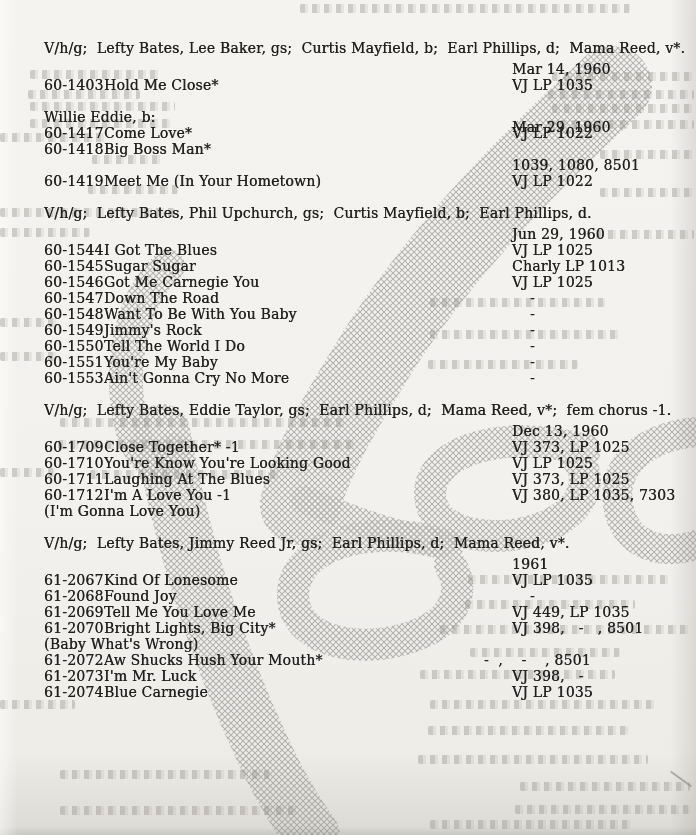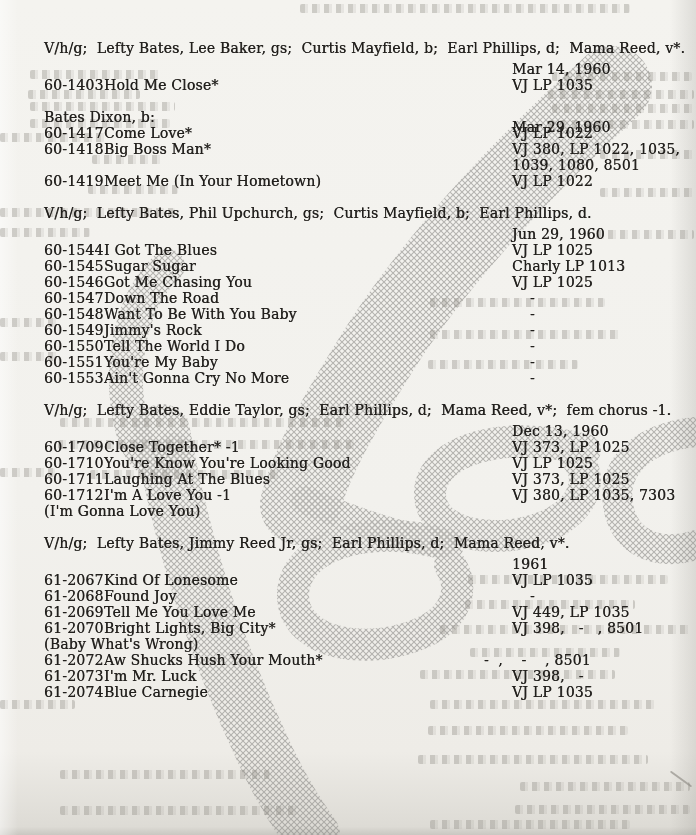--- a/index.html
+++ b/index.html
@@ -103,34 +103,34 @@
   <div class="crease"></div>
 
   <div class="content" id="sessions-root">
       <div class="session">
         <div class="session-header two-line"><span class="personnel">V/h/g;  Lefty Bates, Lee Baker, gs;  Curtis Mayfield, b;  Earl Phillips, d;  Mama Reed, v*.</span><span class="date">Mar 14, 1960</span></div>
         <div class="tracks">
           <div class="track-row"><span class="code">60-1403</span><span class="title">Hold Me Close*</span><span class="release">VJ LP 1035</span></div>
         </div>
       </div>
       <div class="session">
-        <div class="session-header one-line"><span class="personnel">Bates Dixon, b:</span><span class="date">Mar 29, 1960</span></div>
+        <div class="session-header one-line"><span class="personnel">Willie Eddie, b:</span><span class="date">Mar 29, 1960</span></div>
         <div class="tracks">
           <div class="track-row"><span class="code">60-1417</span><span class="title">Come Love*</span><span class="release">VJ LP 1022</span></div>
-          <div class="track-row"><span class="code">60-1418</span><span class="title">Big Boss Man*</span><span class="release">VJ 380, LP 1022, 1035,</span></div>
+          <div class="track-row"><span class="code">60-1418</span><span class="title">Big Boss Man*</span></div>
           <div class="track-row"><span class="release">1039, 1080, 8501</span></div>
           <div class="track-row"><span class="code">60-1419</span><span class="title">Meet Me (In Your Hometown)</span><span class="release">VJ LP 1022</span></div>
         </div>
       </div>
       <div class="session">
         <div class="session-header two-line"><span class="personnel">V/h/g;  Lefty Bates, Phil Upchurch, gs;  Curtis Mayfield, b;  Earl Phillips, d.</span><span class="date">Jun 29, 1960</span></div>
         <div class="tracks">
           <div class="track-row"><span class="code">60-1544</span><span class="title">I Got The Blues</span><span class="release">VJ LP 1025</span></div>
           <div class="track-row"><span class="code">60-1545</span><span class="title">Sugar Sugar</span><span class="release">Charly LP 1013</span></div>
-          <div class="track-row"><span class="code">60-1546</span><span class="title">Got Me Chasing You</span><span class="release">VJ LP 1025</span></div>
+          <div class="track-row"><span class="code">60-1546</span><span class="title">Got Me Carnegie You</span><span class="release">VJ LP 1025</span></div>
           <div class="track-row"><span class="code">60-1547</span><span class="title">Down The Road</span><span class="release dash-only">-</span></div>
           <div class="track-row"><span class="code">60-1548</span><span class="title">Want To Be With You Baby</span><span class="release dash-only">-</span></div>
           <div class="track-row"><span class="code">60-1549</span><span class="title">Jimmy's Rock</span><span class="release dash-only">-</span></div>
           <div class="track-row"><span class="code">60-1550</span><span class="title">Tell The World I Do</span><span class="release dash-only">-</span></div>
           <div class="track-row"><span class="code">60-1551</span><span class="title">You're My Baby</span><span class="release dash-only">-</span></div>
           <div class="track-row"><span class="code">60-1553</span><span class="title">Ain't Gonna Cry No More</span><span class="release dash-only">-</span></div>
         </div>
       </div>
       <div class="session">
         <div class="session-header two-line"><span class="personnel">V/h/g;  Lefty Bates, Eddie Taylor, gs;  Earl Phillips, d;  Mama Reed, v*;  fem chorus -1.</span><span class="date">Dec 13, 1960</span></div>

